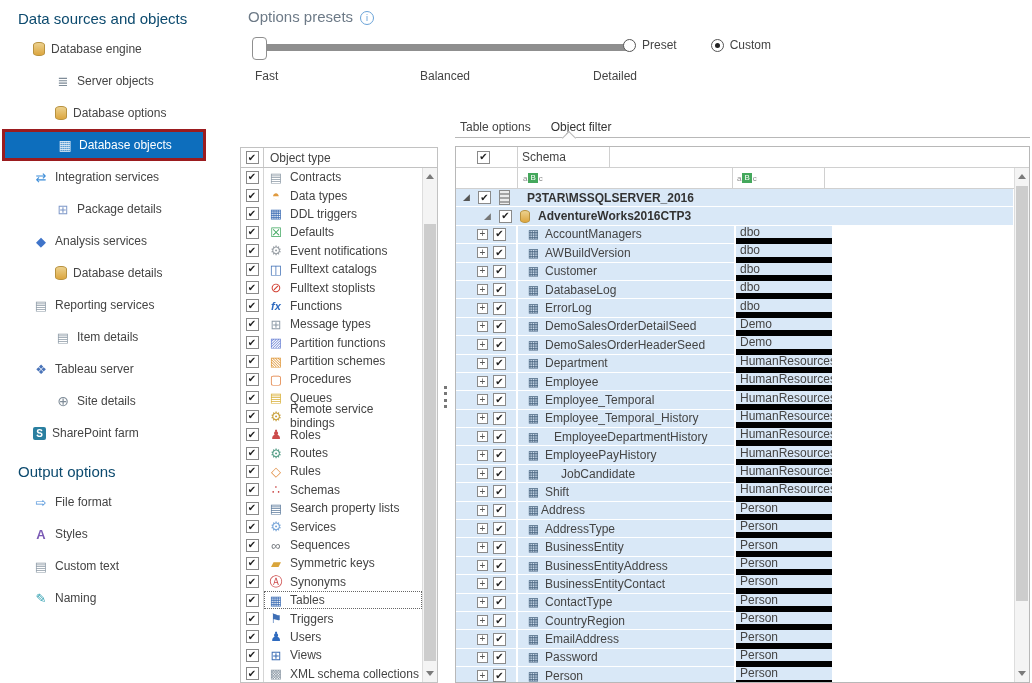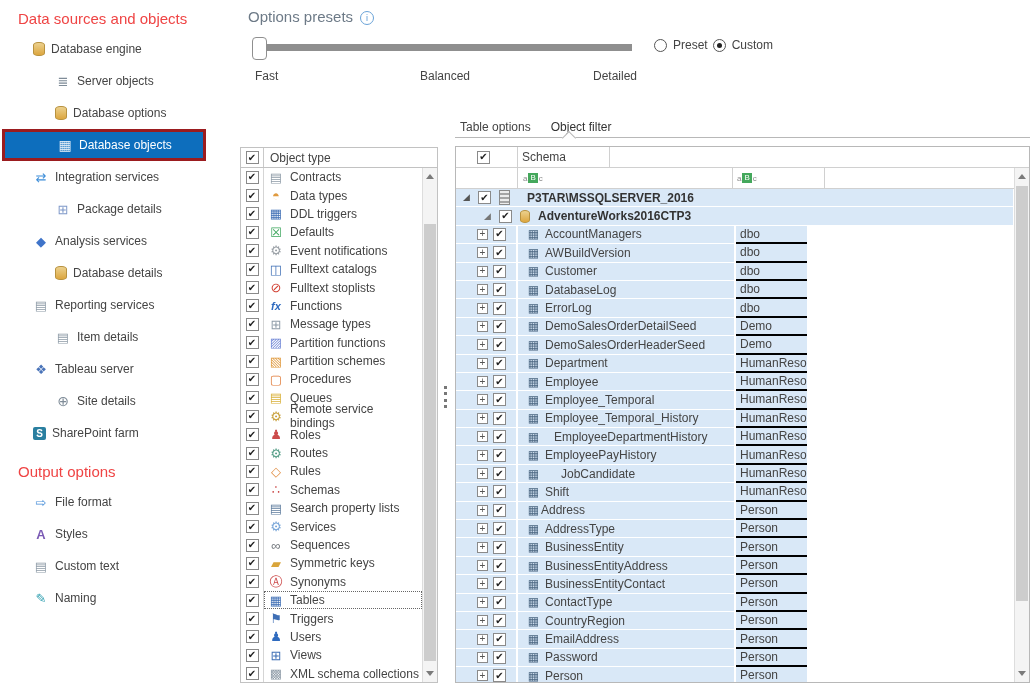--- a/index.html
+++ b/index.html
@@ -4,37 +4,37 @@
 <style>
   html,body{margin:0;padding:0}
   body{width:1032px;height:683px;position:relative;background:#fff;overflow:hidden;
        font-family:"Liberation Sans",sans-serif;font-size:12px;color:#444;}
   .icon{display:inline-flex;align-items:center;justify-content:center;width:16px;height:14px;
         margin-right:6px;font-size:13px;flex:none;font-style:normal}
   .checkbox{width:13px;height:13px;background:#fff;border:1px solid #8a8a8a;display:inline-flex;
         align-items:center;justify-content:center;font-size:10px;color:#222;flex:none;box-sizing:border-box;line-height:1}
   
   .sidebar{position:absolute;left:0;top:0;width:232px;height:683px}
-  .sb-title{color:#ef4444;font-size:15px;padding:10px 0 6px 18px}
+  .sb-title{color:#0c4a6e;font-size:15px;padding:10px 0 6px 18px}
   .sb-title2{padding-top:14px}
   .sb-item{height:32px;display:flex;align-items:center;width:204px;box-sizing:border-box;cursor:pointer}
   .sb-item[data-indent="1"]{padding-left:33px}
   .sb-item[data-indent="2"]{padding-left:55px}
   .sb-item.selected{background:#0d6ebd;border:3px solid #9b1c1f;color:#fff;margin-left:2px}
   .sb-item.selected[data-indent="2"]{padding-left:52px}
   
   .presets-title{position:absolute;left:248px;top:8px;font-size:15px;color:#6d7a87}
   .info-icon{position:absolute;left:360px;top:11px;width:12px;height:12px;border:1px solid #6aa3d8;
         border-radius:50%;color:#5b9bd5;font-size:9px;display:flex;align-items:center;justify-content:center}
   .slider-track{position:absolute;left:258px;top:44px;width:374px;height:7px;background:#8f8f8f}
   .slider-handle{position:absolute;left:252px;top:37px;width:13px;height:21px;background:#fff;
         border:1px solid #8f8f8f;border-radius:4px;z-index:2}
   .s-label{position:absolute;top:69px;color:#444}
   .s-label.l0{left:255px}.s-label.l1{left:420px}.s-label.l2{left:593px}
-  .radio-group{position:absolute;left:654px;top:38px;display:flex;gap:5px;align-items:flex-end}
+  .radio-group{position:absolute;left:623px;top:38px;display:flex;gap:34px;align-items:flex-end}
   .radio-item{display:flex;align-items:center;cursor:pointer}
   .radio{width:13px;height:13px;border:1px solid #555;border-radius:50%;background:#fff;margin-right:6px;box-sizing:border-box}
   .radio.checked::after{content:"";display:block;width:5px;height:5px;background:#222;border-radius:50%;margin:3px}
   
   .mlist{position:absolute;left:240px;top:147px;width:198px;height:536px;border:1px solid #c2c2c2;
         box-sizing:border-box;background:#fff}
   .ml-header{height:19px;border-bottom:1px solid #c2c2c2;display:flex;align-items:center}
   .chkcell{width:22px;align-self:stretch;border-right:1px solid #c9c9c9;display:flex;align-items:center;
         justify-content:center;flex:none}
   .ml-header .hlabel{padding-left:6px}
@@ -71,21 +71,21 @@
         padding-left:4px;flex:none;box-sizing:border-box}
   .c3{flex:1}
   .abc{display:inline-flex;align-items:flex-end;font-size:8px;color:#888;line-height:1}
   .abc .mid{background:#44a85c;color:#fff;padding:1px 2px;margin:0 1px;font-size:8px}
   .tree{position:absolute;top:42px;left:0;right:0;bottom:0;overflow:hidden}
   .trow{height:18.4px;display:flex;align-items:stretch}
   .zoneA{width:60px;background:#d9e8f7;border-bottom:1px solid #fff;display:flex;align-items:center;flex:none;box-sizing:border-box}
   .gapcol{width:2px;flex:none;background:#fff}
   .cell-name{width:216px;background:#d9e8f7;border-bottom:1px solid #fff;display:flex;align-items:center;
         flex:none;padding-left:8px;box-sizing:border-box}
-  .cell-schema{width:71px;background:#d9e8f7;border-bottom:2px solid #000000;display:flex;align-items:center;
+  .cell-schema{width:96px;background:#d9e8f7;border-bottom:6px solid #000000;display:flex;align-items:center;
         flex:none;padding-left:4px;box-sizing:border-box}
   .rest{flex:1;background:#fff}
   .trow .full{width:557px;background:#d9e8f7;border-bottom:1px solid #fff;display:flex;align-items:center;flex:none}
   .bold{font-weight:bold;color:#333}
   .expander{font-size:9px;color:#555;width:10px;flex:none;line-height:1}
   .plusbox{width:11px;height:11px;border:1px solid #8a8a8a;background:#fff;display:inline-flex;align-items:center;
         justify-content:center;font-size:10px;color:#555;flex:none;box-sizing:border-box;line-height:1;margin-left:21px}
   .zoneA .checkbox{margin-left:5px}
   .server-icon{width:9px;height:13px;border:1px solid #8a8a8a;flex:none;
         background:repeating-linear-gradient(to bottom,#ececec 0 2px,#a5a5a5 2px 4px)}

